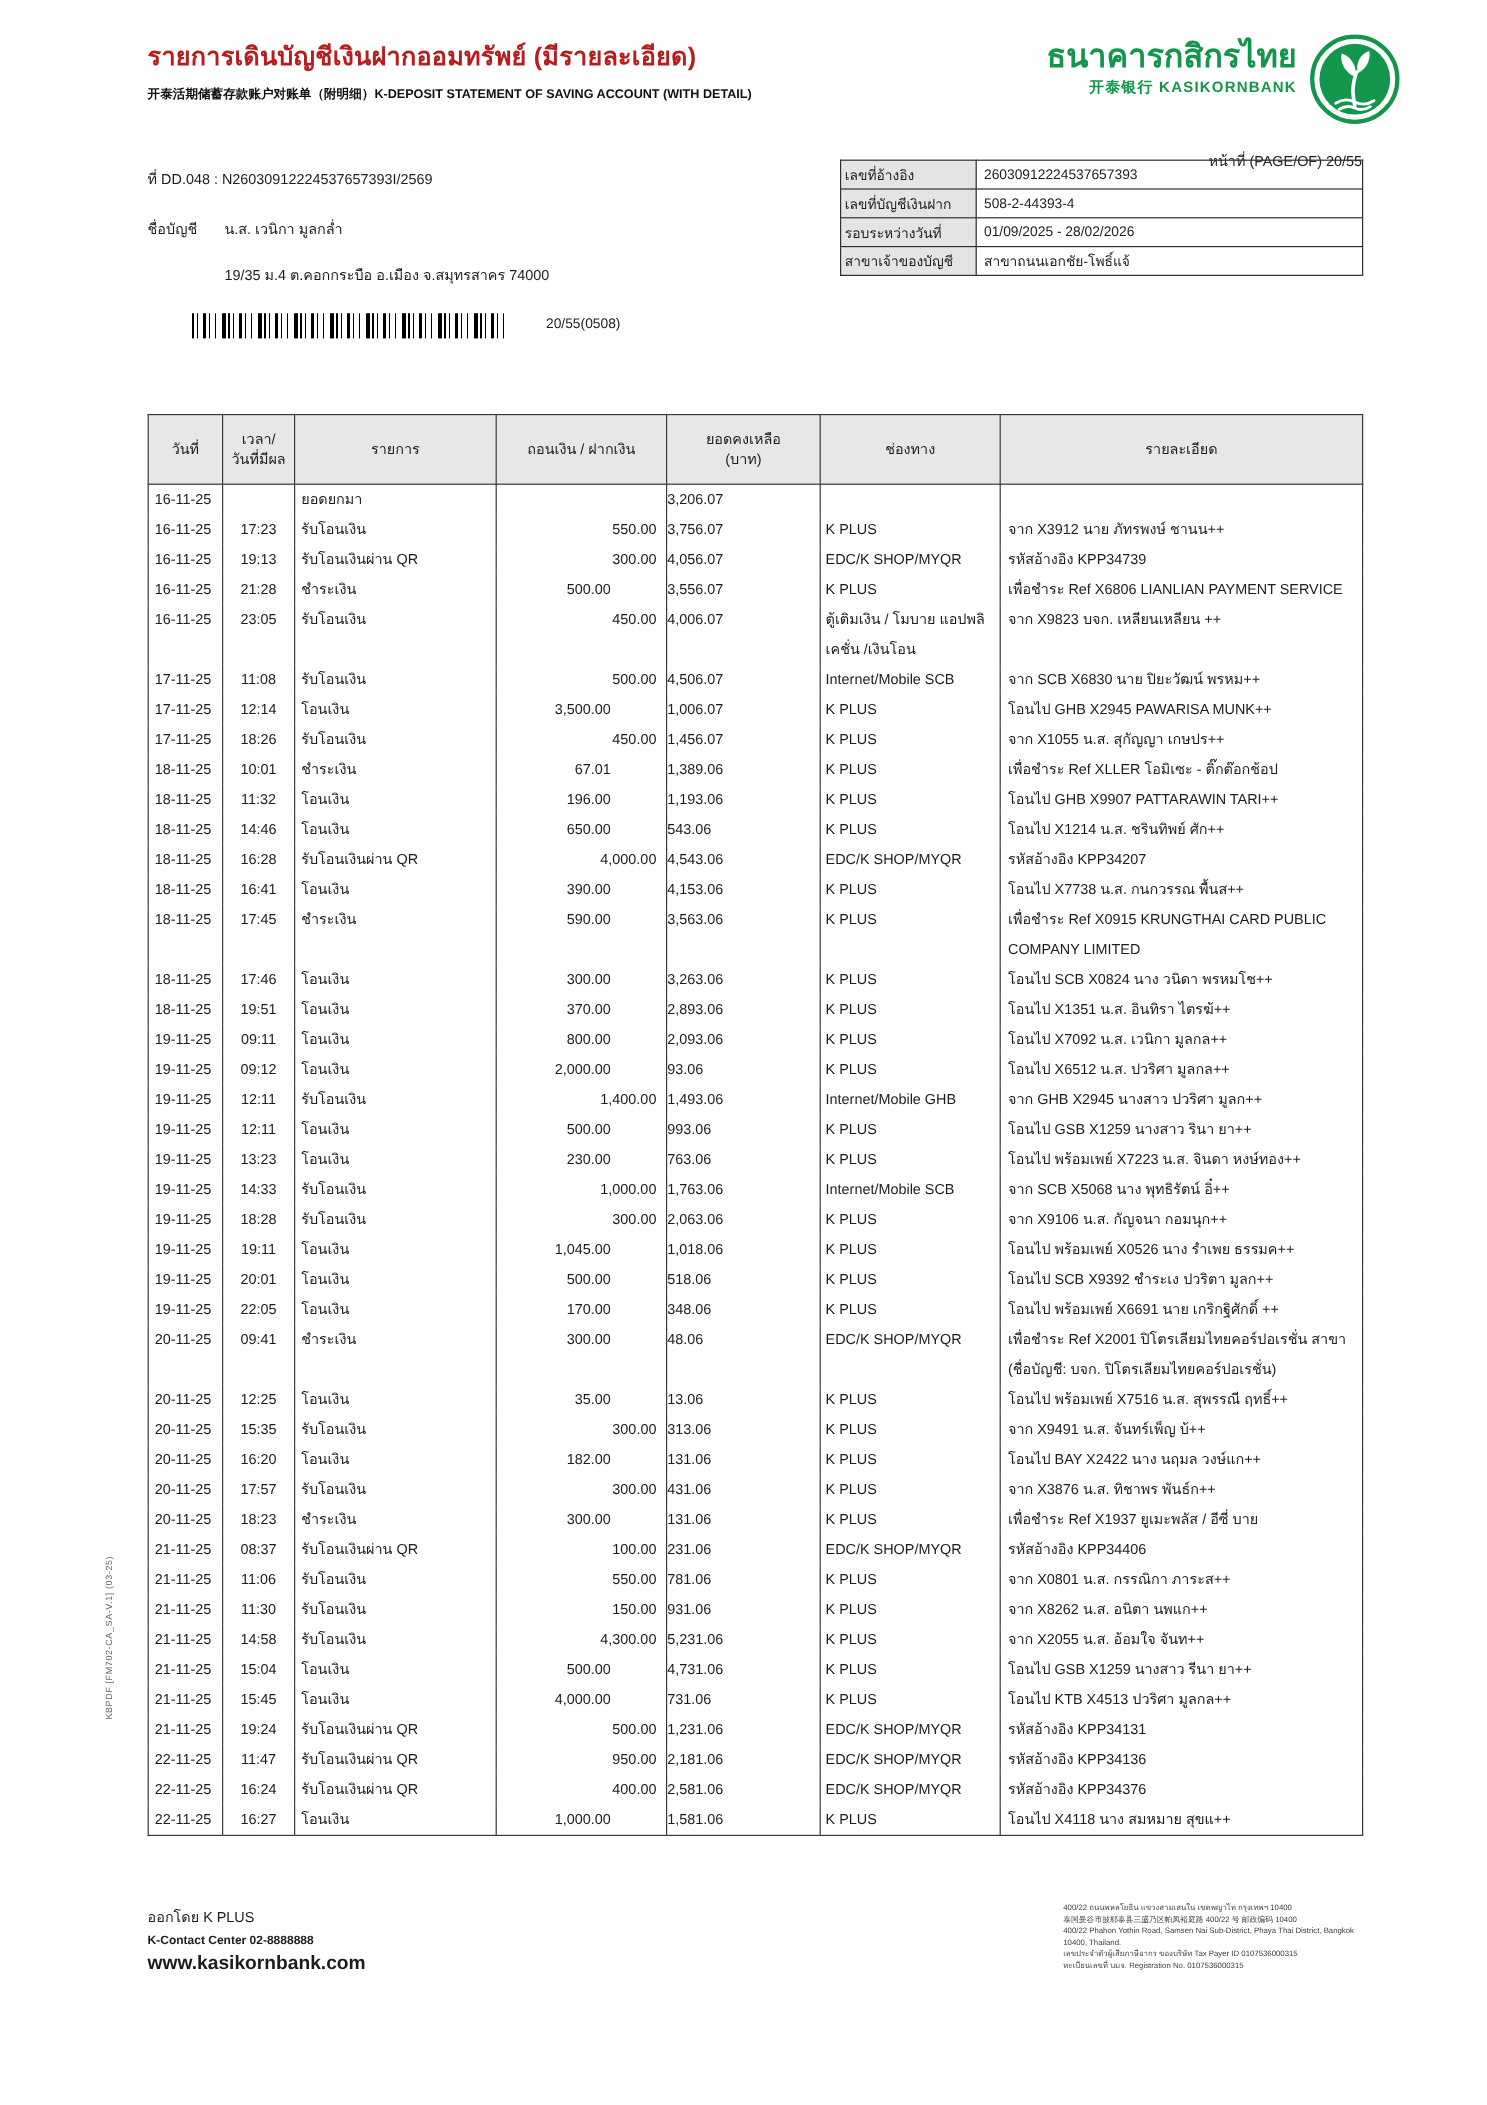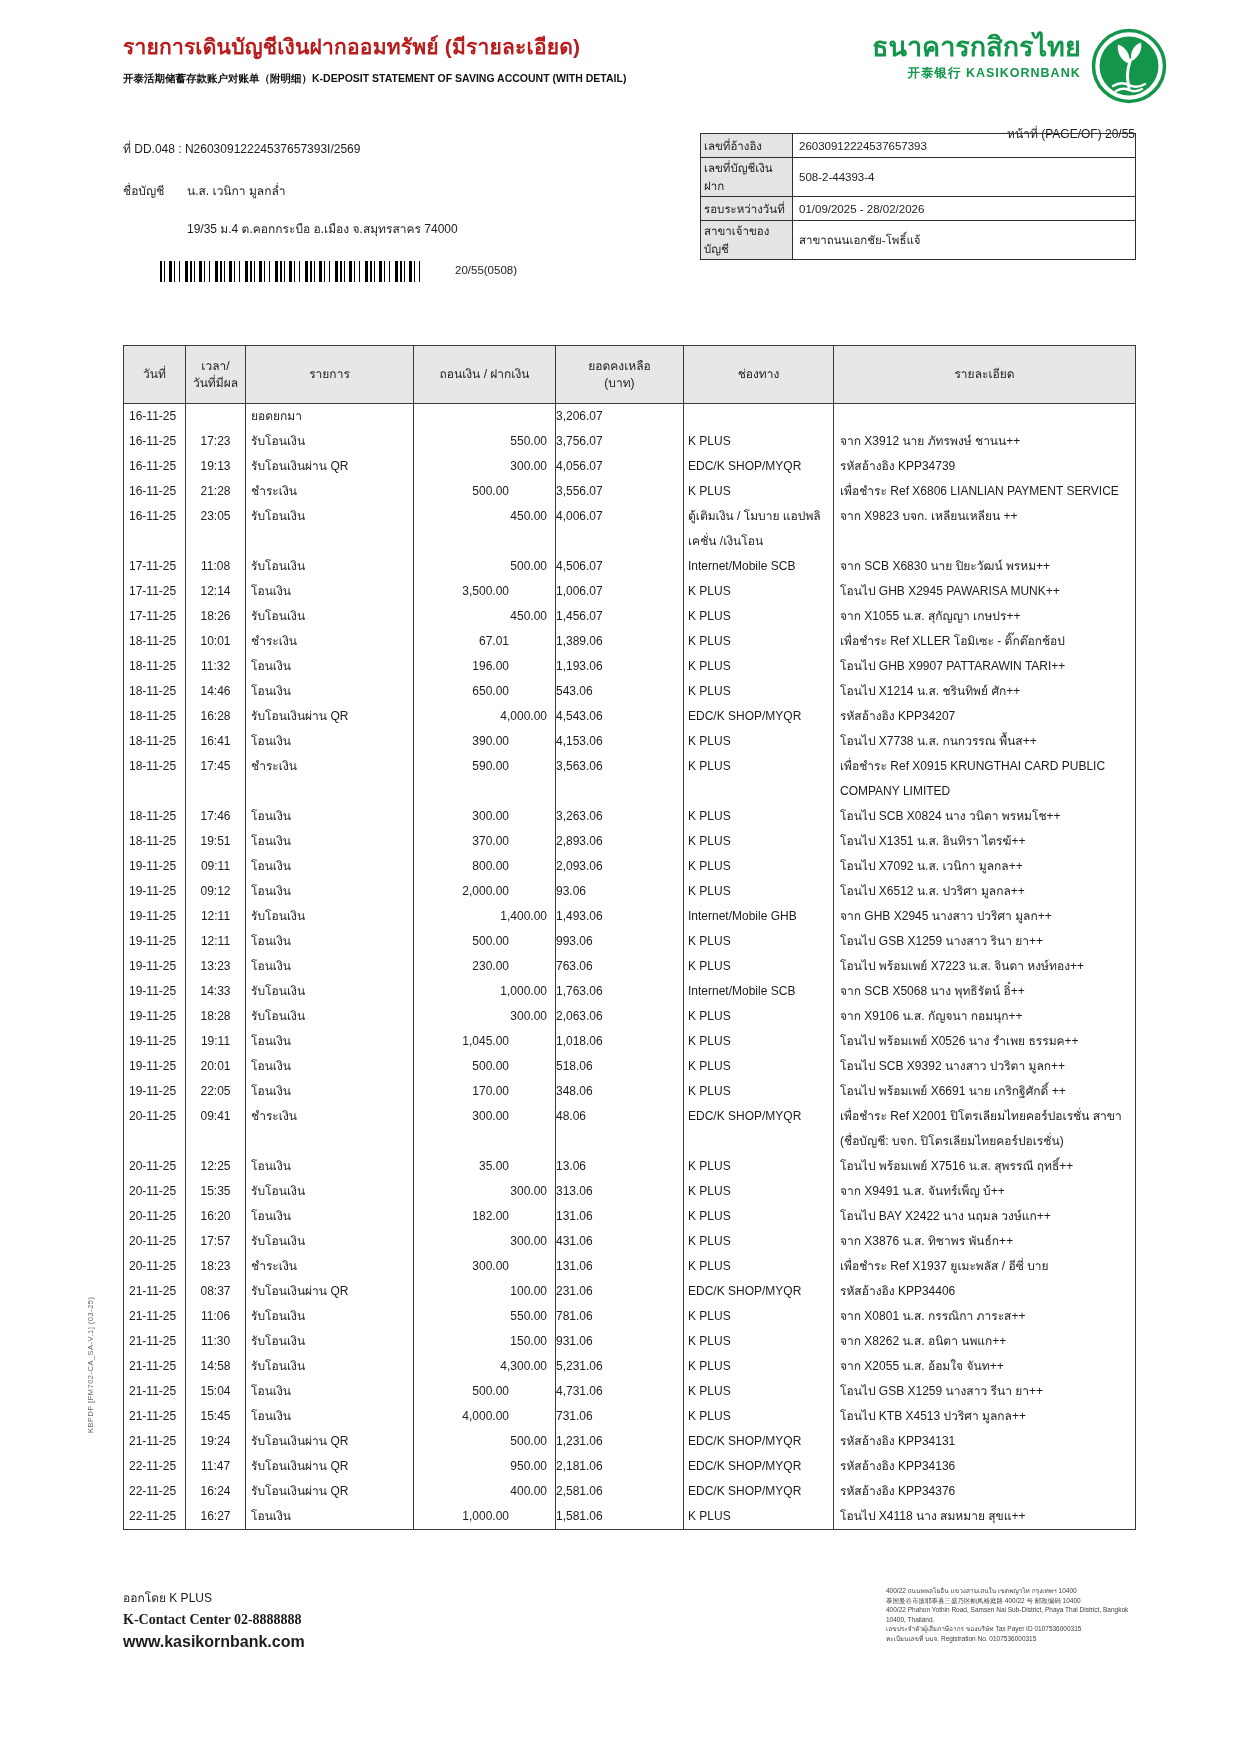--- a/index.html
+++ b/index.html
@@ -21,21 +21,21 @@
   .page-of { position:absolute; right:104px; top:124px; font-size:12px; color:#222; }
 
   .doc-no { position:absolute; left:123px; top:139px; font-size:12px; }
   .acct { position:absolute; left:123px; top:165px; font-size:12px; line-height:23px; }
   .acct-row { display:flex;margin-top:15px; }
   .acct-label { width:64px; }
 
   
   .info-table { position:absolute; left:700px; top:133px; width:436px; border-collapse:collapse; font-size:11.5px; }
   .info-table td { border:1px solid #2f2f2f; height:24px; padding:1px 6px; vertical-align:middle; }
-  .info-table td.lbl { background:#e4e4e2; width:92px; padding:1px 3px; }
+  .info-table td.lbl { background:#e4e4e2; width:113px; padding:1px 3px; }
 
   
   .barcode { position:absolute; left:160px; top:261px; width:262px; height:21px; background:
       repeating-linear-gradient(90deg,#000 0 2px,#fff 2px 4px,#000 4px 5px,#fff 5px 9px,#000 9px 12px,#fff 12px 14px,#000 14px 15px,#fff 15px 19px,#000 19px 20px,#fff 20px 25px,#000 25px 28px,#fff 28px 30px); }
   .barcode-label { position:absolute; left:455px; top:264px; font-size:11.5px; }
 
   
   .stmt { position:absolute; left:123px; top:345px; width:1012px; border-collapse:collapse; table-layout:fixed; font-size:12px; }
   .stmt th { background:#e7e7e5; border:1px solid #3a3a3a; font-weight:normal; font-size:12px; height:58px; text-align:center; vertical-align:middle; line-height:17px; }
   .stmt td { border-left:1px solid #3a3a3a; border-right:1px solid #3a3a3a; vertical-align:top; line-height:25px; padding:0; }
@@ -47,21 +47,21 @@
   .c-bal  { text-align:left; padding-right:7px !important; }
   .c-ch   { padding-left:4px !important; padding-right:3px !important; }
   .c-det  { padding-left:6px !important; padding-right:4px !important; }
   .amt { text-align:right; }
   .amt.w { padding-right:46px; }
   .amt.d { padding-right:8px; }
 
   
   .foot-left { position:absolute; left:123px; top:1588px; }
   .foot-issued { font-size:12px; }
-  .foot-contact { font-size:14px; font-weight:bold; margin-top:5px;font-family:Liberation Serif, serif; }
+  .foot-contact { font-size:10px; font-weight:bold; margin-top:5px; }
   .foot-site { font-size:16px; font-weight:bold; margin-top:5px; }
   .fineprint { position:absolute; left:886px; top:1586px; width:252px; font-size:6.5px; line-height:9.5px; color:#3d3d3d; }
   .side-note { position:absolute; left:86px; top:1248px; height:185px; writing-mode:vertical-rl; transform:rotate(180deg); font-size:7.5px; color:#666; letter-spacing:.5px; }
 </style>
 </head>
 <body>
 
 <div class="page">
 
   <div class="hdr-left">
@@ -410,21 +410,21 @@
         </tr>
         <tr>
           <td class="c-date">19-11-25</td>
           <td class="c-time">20:01</td>
           <td class="c-desc">โอนเงิน</td>
           <td class="c-amt">
             <div class="amt w">500.00</div>
           </td>
           <td class="c-bal">518.06</td>
           <td class="c-ch">K PLUS</td>
-          <td class="c-det">โอนไป SCB X9392 นางสาว ปวริตา มูลก++</td>
+          <td class="c-det">โอนไป SCB X9392 ชำระเง ปวริตา มูลก++</td>
         </tr>
         <tr>
           <td class="c-date">19-11-25</td>
           <td class="c-time">22:05</td>
           <td class="c-desc">โอนเงิน</td>
           <td class="c-amt">
             <div class="amt w">170.00</div>
           </td>
           <td class="c-bal">348.06</td>
           <td class="c-ch">K PLUS</td>

